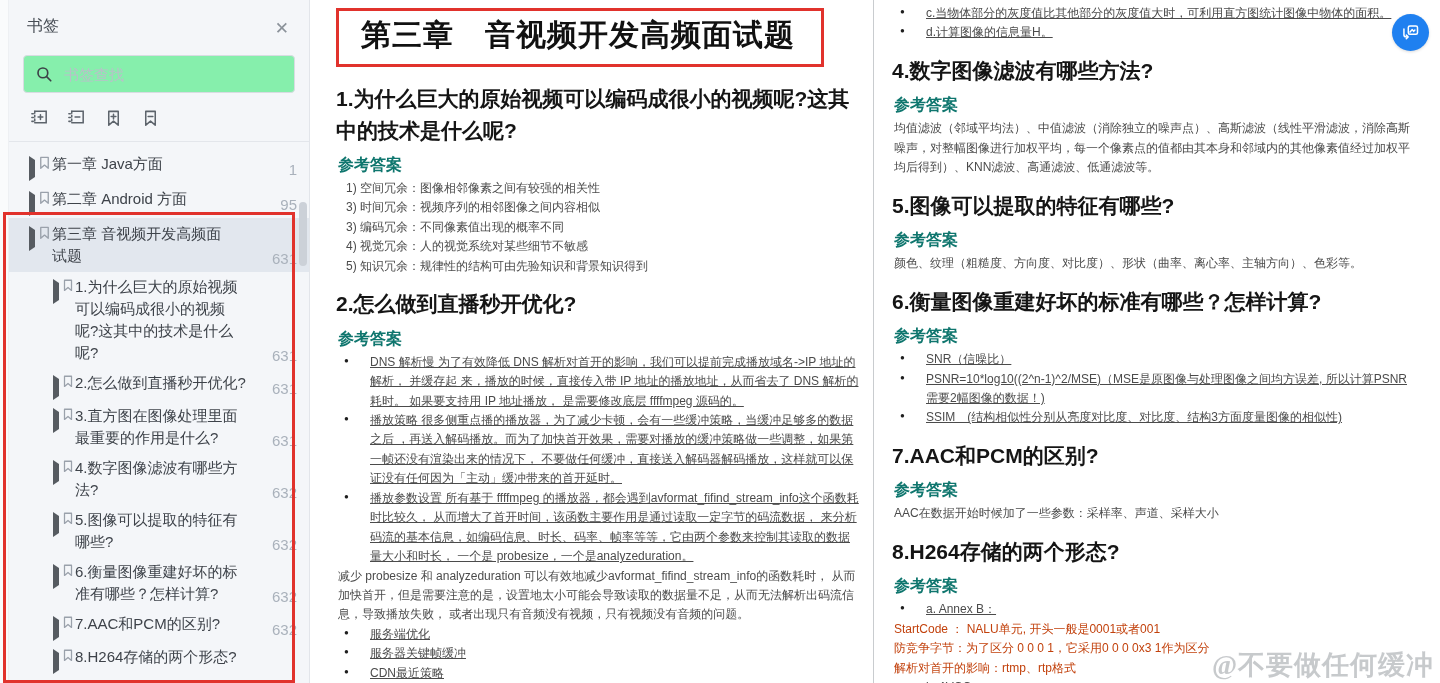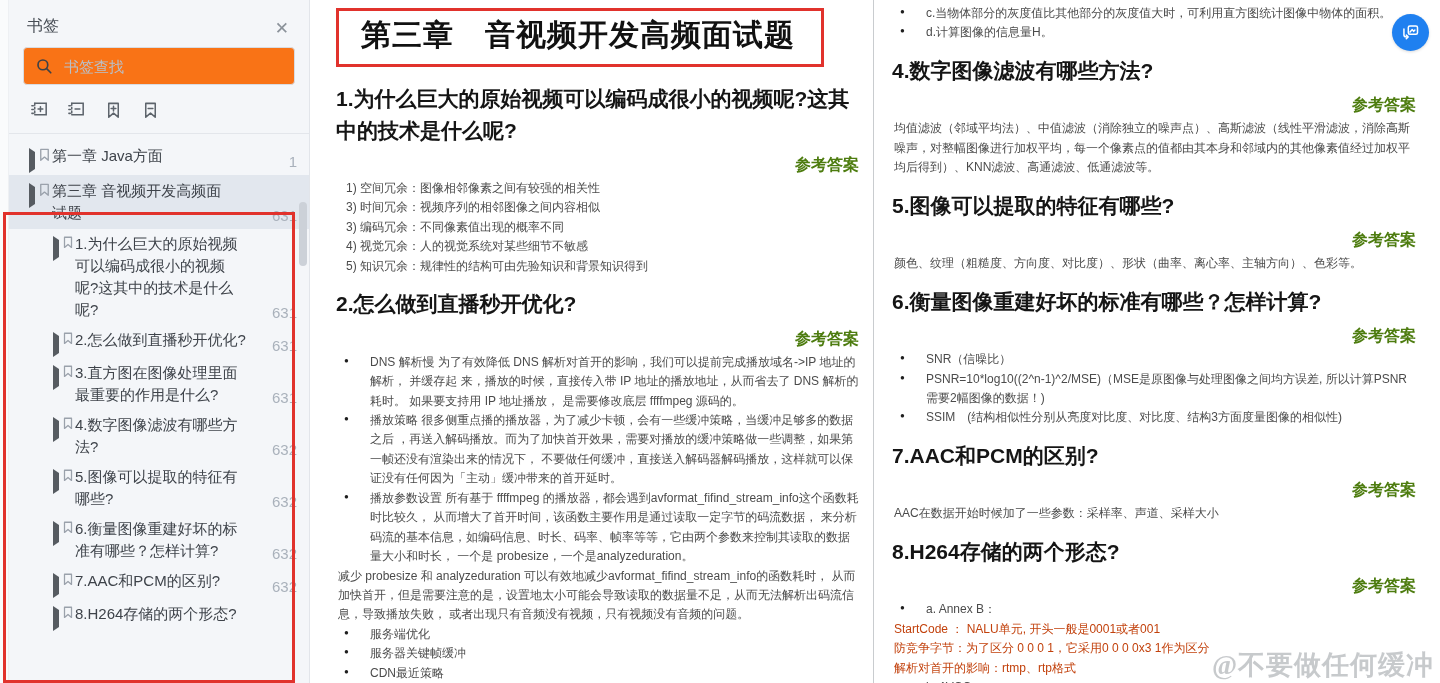--- a/index.html
+++ b/index.html
@@ -11,21 +11,21 @@
   .app{display:flex;width:100%;height:100%;position:relative;}
 
   
   .left-strip{width:8px;background:#fafbfc;border-right:1px solid #eef0f3;flex-shrink:0;}
 
   
   .sidebar{width:300px;background:#f4f6f9;flex-shrink:0;position:relative;border-right:1px solid #e2e5ea;}
   .sb-header{display:flex;justify-content:space-between;align-items:flex-end;padding:16px 20px 8px 18px;}
   .sb-title{font-size:16px;color:#474d55;}
   .sb-close{font-size:17px;color:#8b929a;cursor:pointer;line-height:1;}
-  .sb-search{margin:2px 14px 0;background:#f97316;border:1px solid #d8dce2;border-radius:4px;height:38px;display:flex;align-items:center;padding:0 11px;gap:9px;box-sizing:border-box;}
+  .sb-search{margin:10px 14px 0;background:#86efac;border:1px solid #d8dce2;border-radius:4px;height:38px;display:flex;align-items:center;padding:0 11px;gap:9px;box-sizing:border-box;}
   .sb-search svg{color:#3c4147;flex-shrink:0;}
   .sb-search input{border:none;outline:none;flex:1;font-size:15px;color:#333;background:transparent;font-family:inherit;min-width:0;}
   .sb-search input::placeholder{color:#b9c0c9;}
   .sb-toolbar{display:flex;gap:13px;padding:13px 18px 9px;color:#5d646c;}
   .tool-btn{width:24px;height:24px;display:flex;align-items:center;justify-content:center;cursor:pointer;}
   .sb-divider{height:1px;background:#e3e6eb;margin:2px 0 4px;}
 
   .tree{padding-top:2px;}
   .node{display:flex;align-items:flex-start;padding:5px 12px 5px 20px;}
   .node .caret{width:8px;flex-shrink:0;margin-top:7px;cursor:pointer;}
@@ -48,24 +48,24 @@
   .pages{flex:1;display:flex;background:#fff;min-width:0;}
   .page{box-sizing:border-box;overflow:hidden;}
   .page1{width:563px;padding:6px 14px 0 20px;flex-shrink:0;}
   .page-divider{width:1px;background:#c9cccf;flex-shrink:0;}
   .page2{flex:1;padding:4px 24px 0 12px;position:relative;}
 
   .chapter-box{display:inline-block;border:3px solid #e1322c;padding:4px 26px 8px 22px;margin:2px 0 4px 6px;}
   .chapter-title{font-size:30px;font-weight:800;color:#111;letter-spacing:1px;}
 
   .h2{font-size:21px;font-weight:800;color:#151515;line-height:1.5;margin:12px 0 0;padding-left:6px;}
-  .h3{font-size:16px;font-weight:800;color:#4d7c0f;margin:9px 0 3px;padding-left:8px;text-align:right;}
+  .h3{font-size:16px;font-weight:800;color:#0f766e;margin:9px 0 3px;padding-left:8px;}
   .t{font-size:12px;color:#4b4b4b;line-height:1.62;word-break:break-all;padding-left:8px;}
   .num{padding-left:16px;}
-  .bullet{position:relative;padding-left:40px;}
+  .bullet{position:relative;padding-left:40px;text-decoration:underline;}
   .bullet::before{content:"●";position:absolute;left:14px;top:2px;font-size:8px;color:#1e1e1e;}
   .lite{color:#c2410c;}
 
   
   .fab{position:absolute;top:14px;right:11px;width:37px;height:37px;border-radius:50%;
        background:#1f80f0;border:none;display:flex;align-items:center;justify-content:center;
        cursor:pointer;z-index:40;box-shadow:0 1px 3px rgba(0,0,0,.15);}
 
   .watermark{position:absolute;right:6px;bottom:0px;font-size:27px;font-weight:700;
        color:#9b9fa4;opacity:.55;z-index:35;font-family:"Liberation Serif","DejaVu Serif",serif;letter-spacing:1px;}
@@ -131,20 +131,30 @@
         <span class="caret"><span class="tri"></span></span>
         <span class="bm">
           <svg width="15" height="16" viewBox="0 0 20 20" fill="none" stroke="currentColor" stroke-width="1.8" stroke-linejoin="round">
               <path d="M5 2.5 H15 V17 L10 12.8 5 17 Z"></path>
             </svg>
         </span>
         <span class="lbl">第一章 Java方面</span>
         <span class="pg">1</span>
       </div>
 
+      <div class="node">
+        <span class="caret"><span class="tri"></span></span>
+        <span class="bm">
+          <svg width="15" height="16" viewBox="0 0 20 20" fill="none" stroke="currentColor" stroke-width="1.8" stroke-linejoin="round">
+              <path d="M5 2.5 H15 V17 L10 12.8 5 17 Z"></path>
+            </svg>
+        </span>
+        <span class="lbl">第二章 Android 方面</span>
+        <span class="pg">95</span>
+      </div>
 
       <div class="node selected">
         <span class="caret"><span class="tri open"></span></span>
         <span class="bm">
           <svg width="15" height="16" viewBox="0 0 20 20" fill="none" stroke="currentColor" stroke-width="1.8" stroke-linejoin="round">
               <path d="M5 2.5 H15 V17 L10 12.8 5 17 Z"></path>
             </svg>
         </span>
         <span class="lbl">第三章 音视频开发高频面试题</span>
         <span class="pg">631</span>

